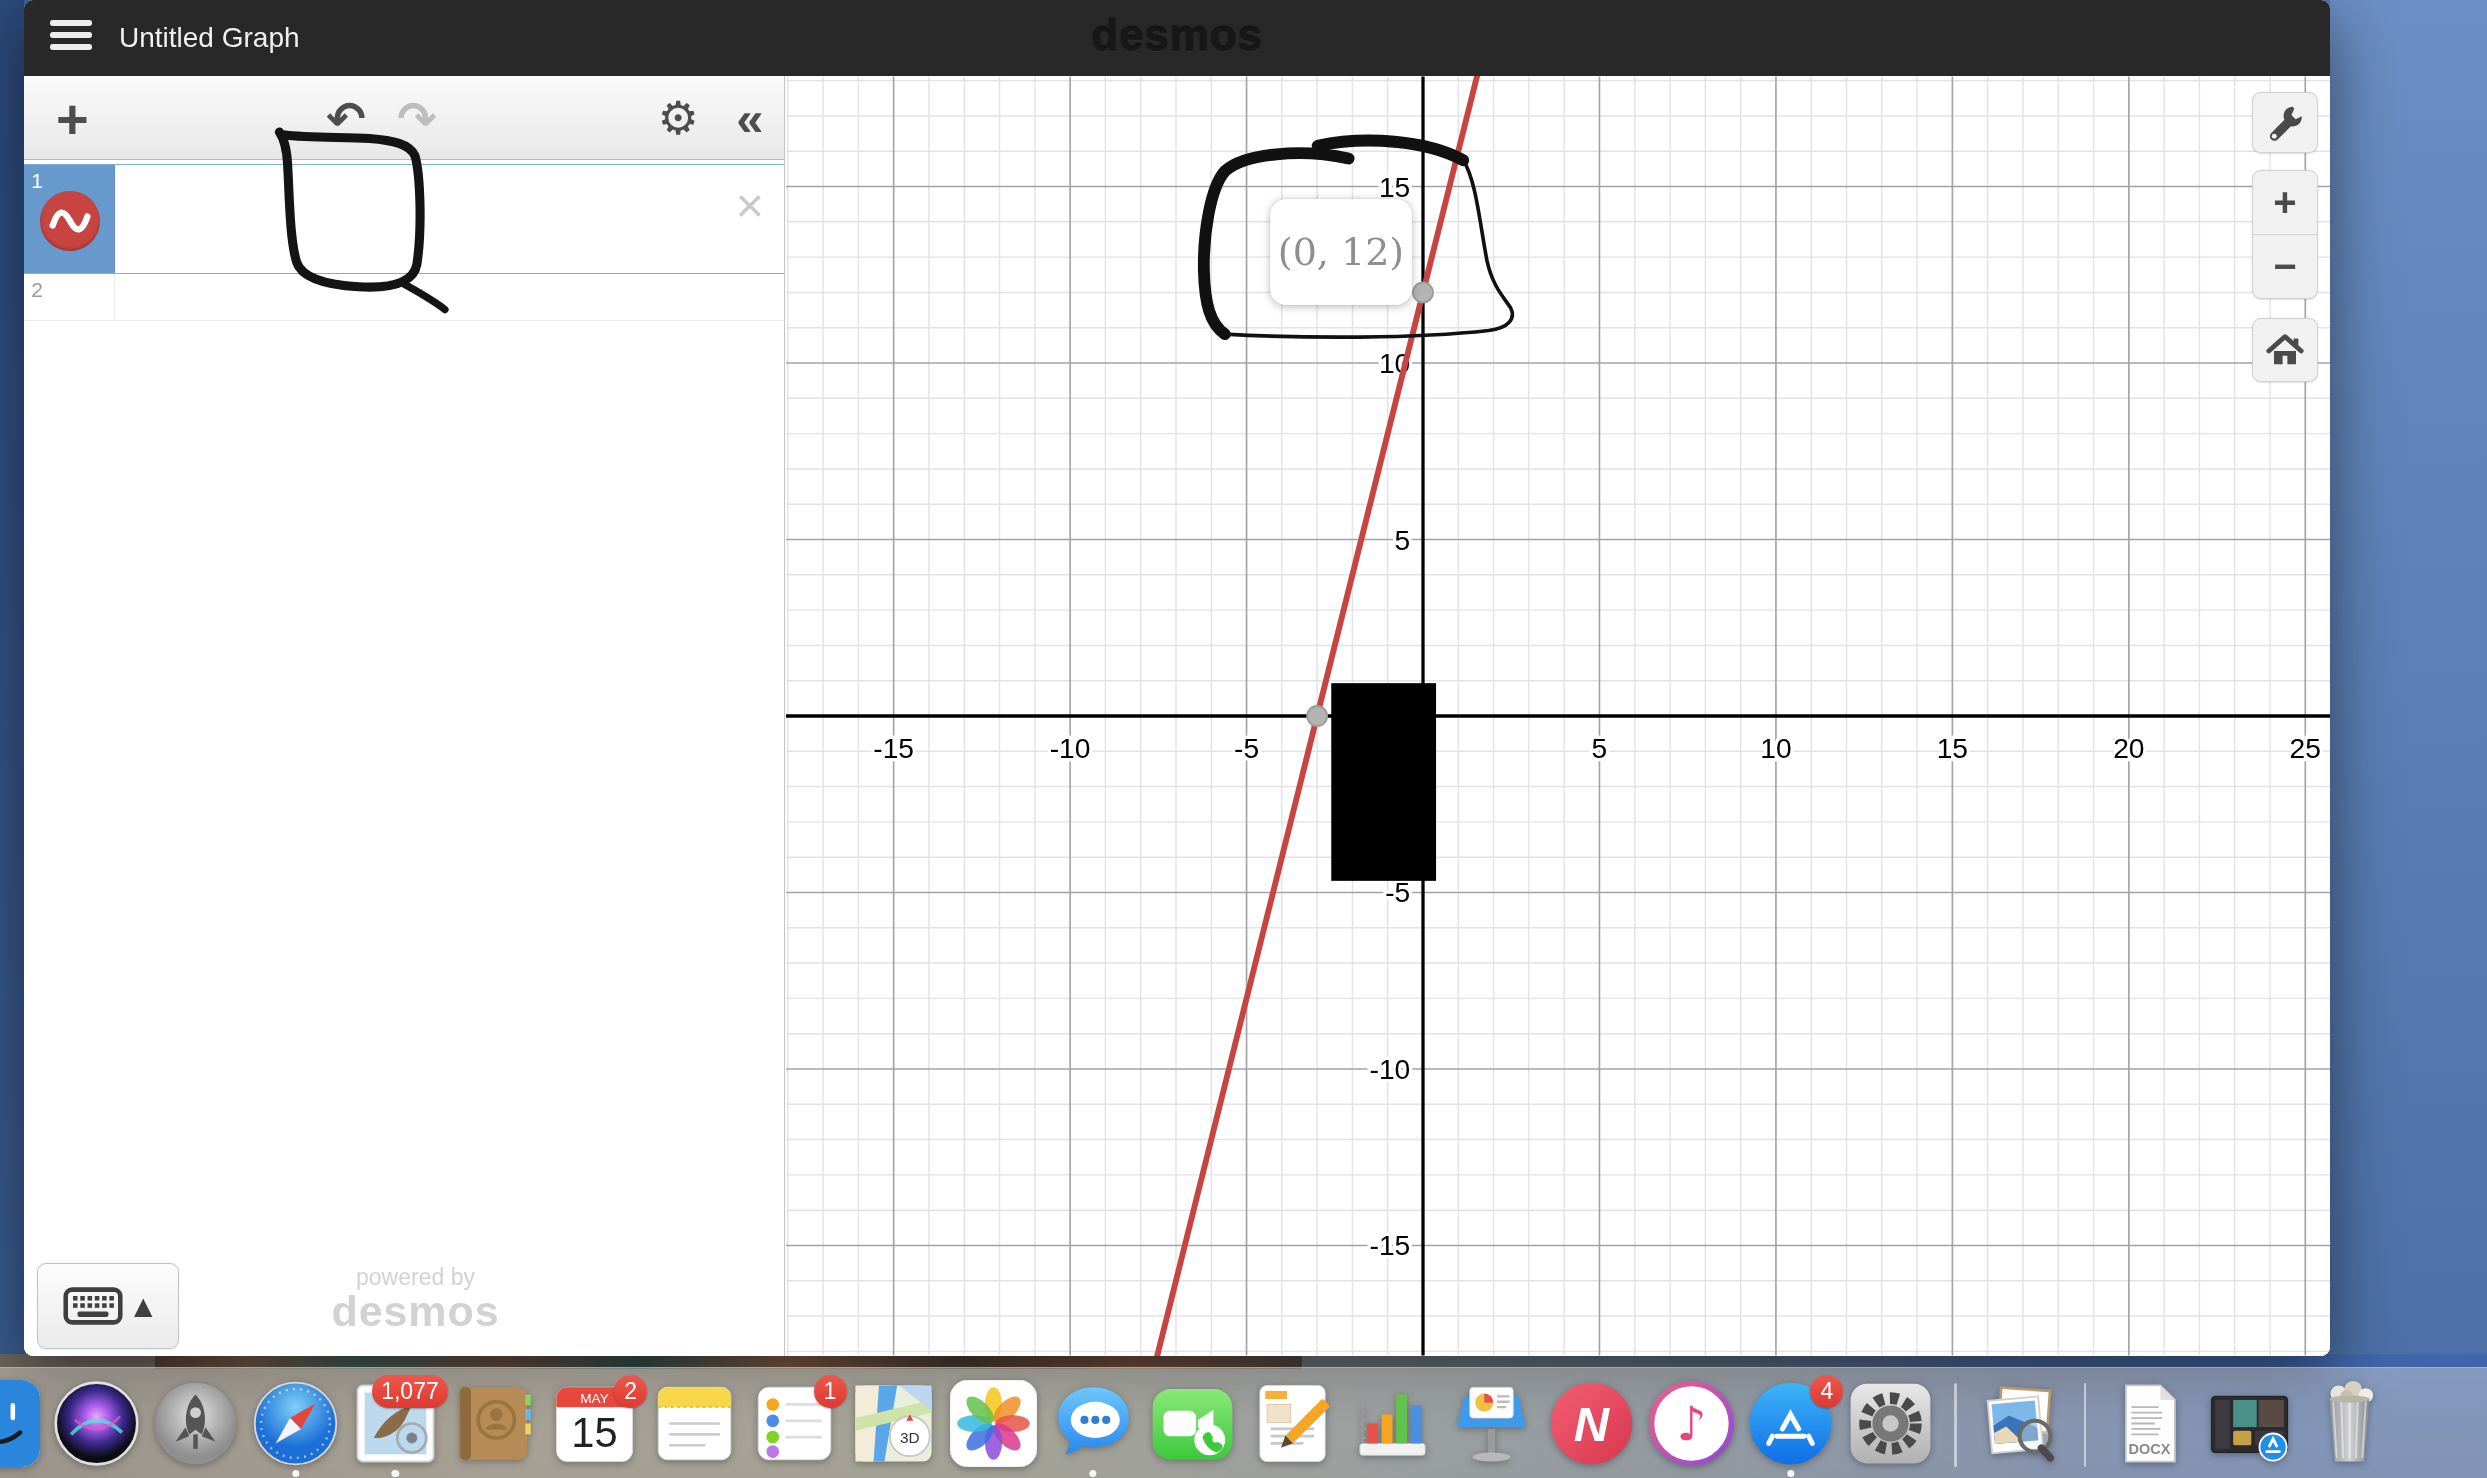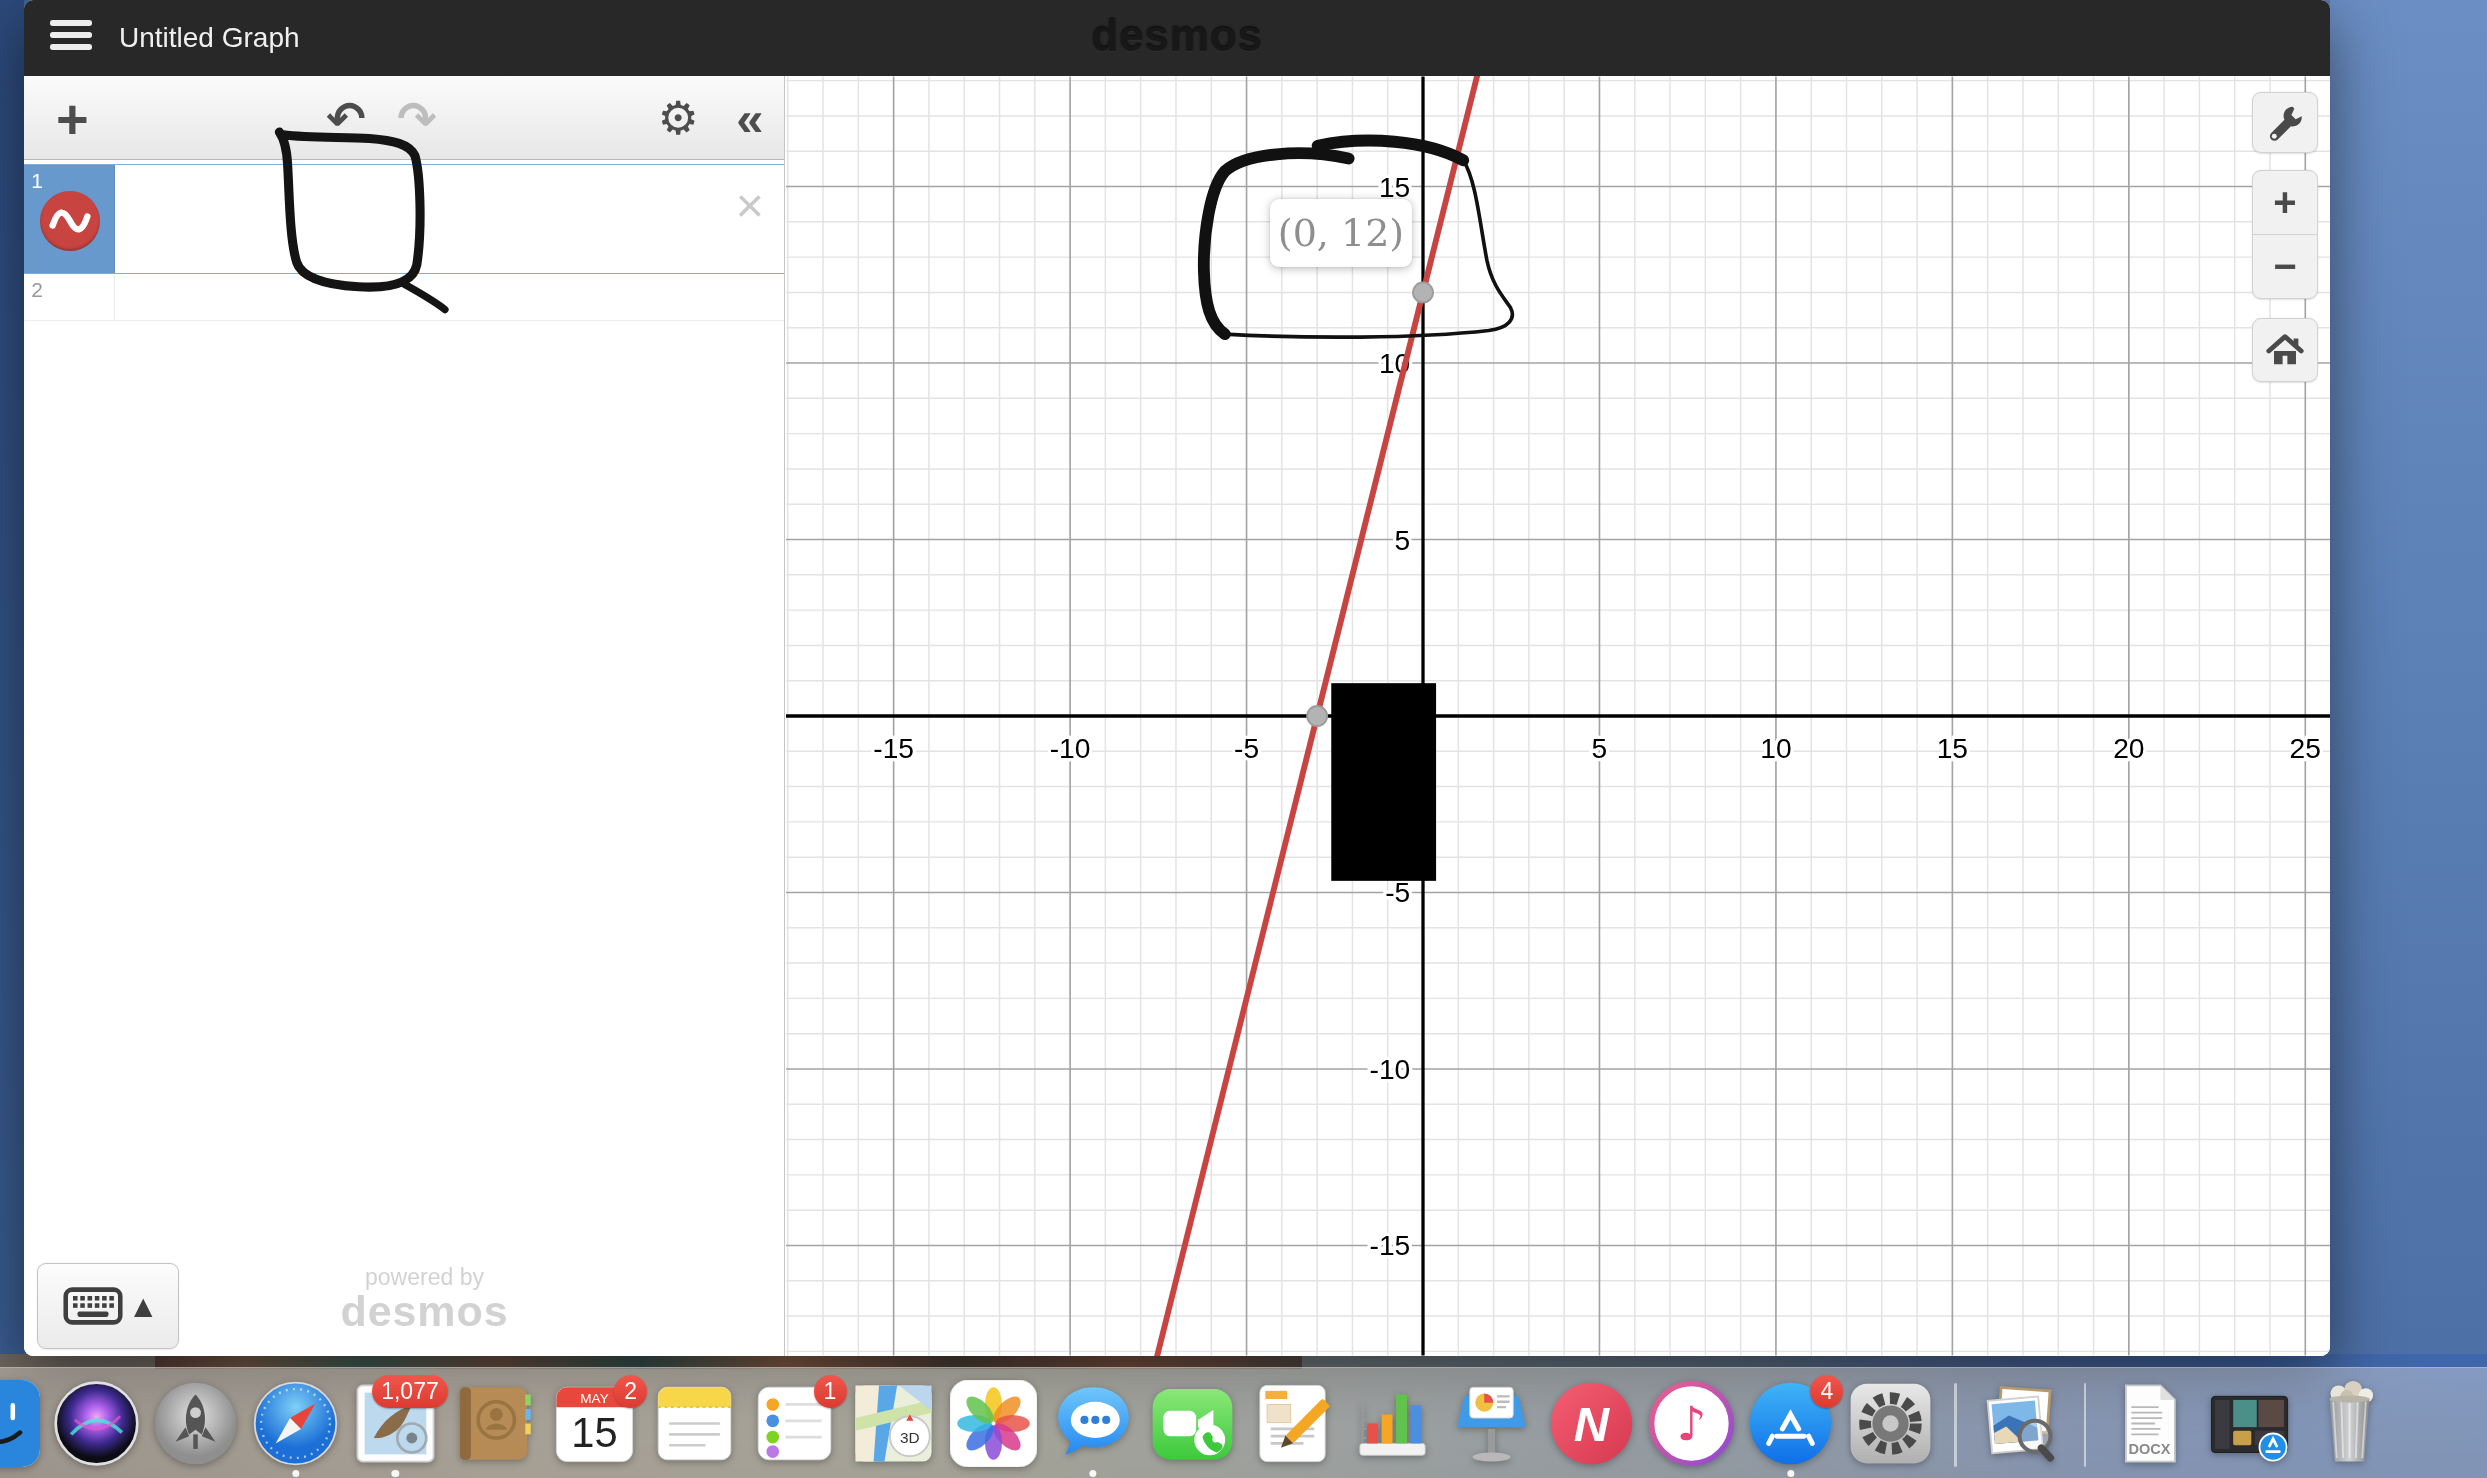--- a/index.html
+++ b/index.html
@@ -46,28 +46,28 @@
   .exp-math { position:absolute; left:129px; top:27px; font-size:43px; color:#111; font-family:"DejaVu Serif", serif; }
   .exp-math .it { font-style:italic; }
   .exp-delete { position:absolute; right:20px; top:16.4px; font-size:49px; color:#c9c9c9; cursor:pointer; line-height:1; }
   .exp-row2 { position:absolute; left:0; top:198px; width:100%; height:47px; border-bottom:0.9px solid #ececec; }
   .exp-gutter2 { position:absolute; left:0; top:0; width:91px; height:100%; border-right:0.9px solid #ececec; }
   .exp-index2 { position:absolute; left:7.3px; top:3.6px; color:#999; font-size:21px; }
 
   .kbd-btn { position:absolute; left:12.7px; bottom:7.3px; width:142px; height:86px; border:0.9px solid #c3c3c3; border-radius:9px;
      background:linear-gradient(180deg,#fcfcfc,#ebebeb); display:flex; align-items:center; justify-content:center; gap:11px; cursor:pointer; box-shadow:0 0.9px 1.8px rgba(0,0,0,.08); }
   .kbd-caret { font-size:24px; color:#3f3f3f; font-family:"DejaVu Sans",sans-serif; }
-  .watermark { position:absolute; left:282px; bottom:24px; width:237px; text-align:center; color:#d2d2d2; }
+  .watermark { position:absolute; left:273px; bottom:24px; width:237px; text-align:center; color:#d2d2d2; }
   .watermark .pb { font-size:23px; }
   .watermark .dm { font-size:43px; font-weight:bold; letter-spacing:0.9px; line-height:.95; }
 
   
   .graph-pane { position:absolute; left:762px; top:76px; width:1544px; height:1280px; background:#fff; overflow:hidden; }
   .graph-pane svg.plot { position:absolute; left:0; top:0; }
-  .pt-label { position:absolute; width:142px; height:68px; background:#fff; border-radius:9px;
+  .pt-label { position:absolute; width:142px; height:106px; background:#fff; border-radius:16px;
      box-shadow:0 1.8px 9px rgba(0,0,0,.25), 0 0 0 0.9px rgba(0,0,0,.04); display:flex; align-items:center; justify-content:center;
      font-family:"DejaVu Serif", serif; font-size:38px; color:#8e8e8e; }
   .gctl { position:absolute; right:12px; background:#f1f1f1; border:0.9px solid #d2d2d2; border-radius:9px; cursor:pointer;
      display:flex; align-items:center; justify-content:center; box-shadow:0 0.9px 1.8px rgba(0,0,0,.12); }
   .gctl-wrench { top:16.4px; width:66px; height:61px; }
   .gctl-zoom { top:94px; width:66px; height:129px; flex-direction:column; padding:0; }
   .gctl-zoom .half { width:100%; height:50%; display:flex; align-items:center; justify-content:center; font-size:40px; font-weight:bold; color:#4a4a4a; }
   .gctl-zoom .half:first-child { border-bottom:0.9px solid #d2d2d2; }
   .gctl-home { top:242px; width:66px; height:64px; }
 

